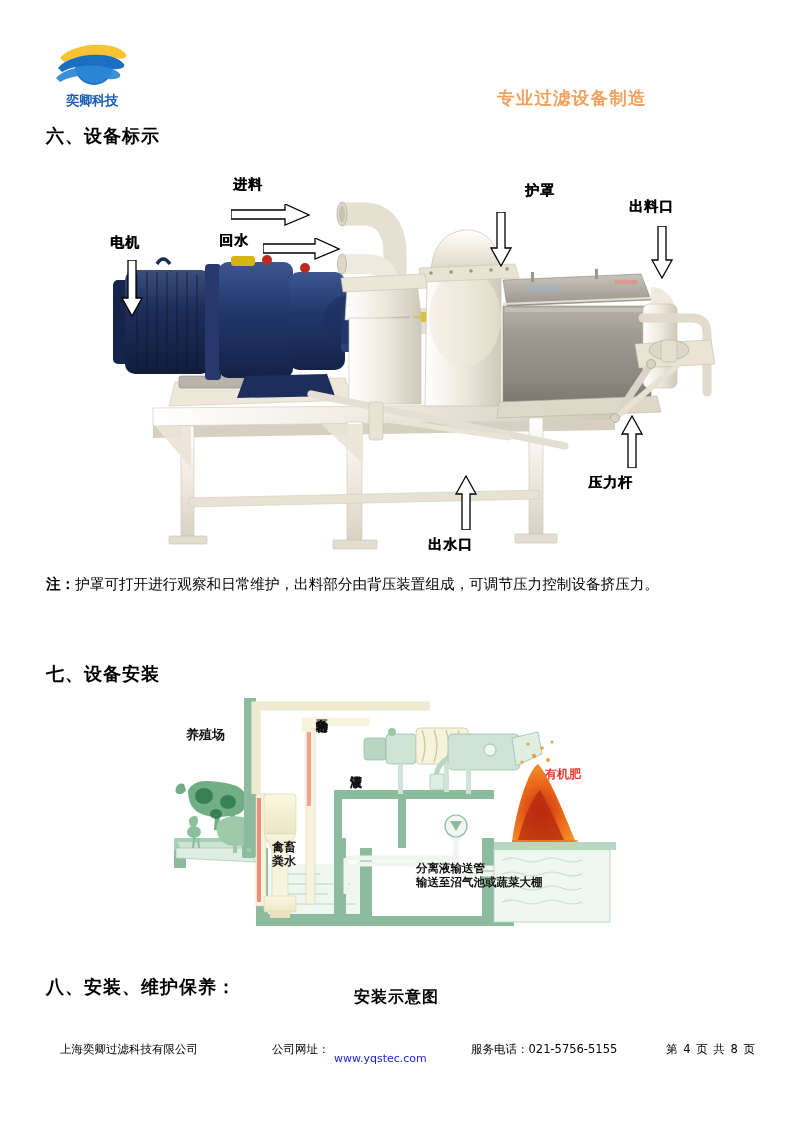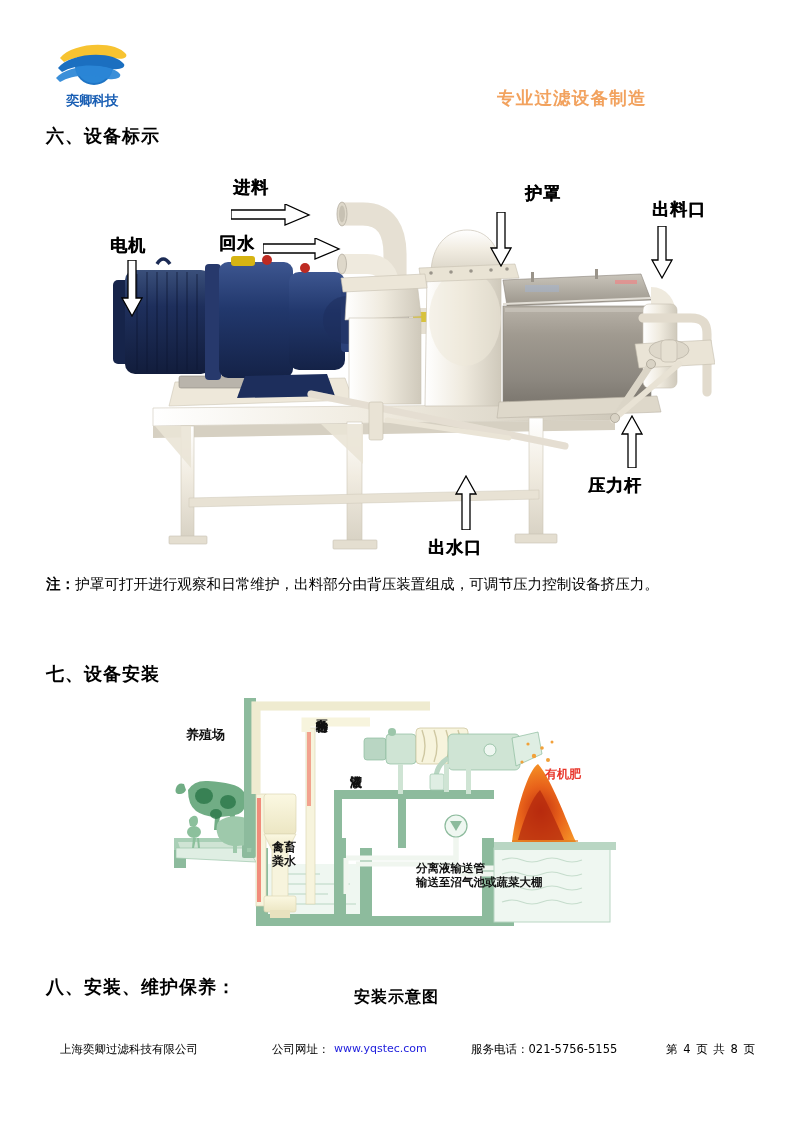--- a/index.html
+++ b/index.html
@@ -102,21 +102,21 @@
     width: 620px; height: 400px;
   }
   .machine {
     position: absolute;
     left: 0; top: 0;
     width: 620px; height: 400px;
   }
   .lbl {
     position: absolute;
     font-family: Liberation Sans, sans-serif;
-    font-size: 17px;
+    font-size: 14px;
     font-weight: bold;
     color: #000;
     letter-spacing: 1px;
     white-space: nowrap;
     text-shadow: 0.4px 0 0 #000;
   }
 
   
   .install-block {
     position: absolute;
@@ -147,21 +147,21 @@
     left: 0; top: 1036px;
     width: 793px; height: 30px;
     font-family: "DejaVu Sans", sans-serif;
     font-size: 11.5px;
     color: #000;
     margin-left: 16px;
   }
   .f-item { position: absolute; white-space: nowrap; }
   .f-company { left: 44px; top: 6px; }
   .f-weblabel { left: 256px; top: 6px; }
-  .f-weburl   { left: 318px; top: 6px; color: #2020dd; font-size: 11px; }
+  .f-weburl   { left: 318px; top: 16px; color: #2020dd; font-size: 11px; }
   .f-tel      { left: 455px; top: 6px; }
   .f-page     { left: 650px; top: 6px; letter-spacing: 1px; }
 </style>
 </head>
 <body>
 
 <div class="page">
 
   <div class="header">
     <div class="logo">
@@ -350,21 +350,21 @@
     <div class="lbl" style="left:124px; top:64px;">回水</div>
     <svg style="position:absolute; left:168px; top:70px;" width="78" height="22">
       <polygon points="0,6 52,6 52,0 76,11 52,21 52,15 0,15" fill="#ffffff" stroke="#000" stroke-width="1.3"></polygon>
     </svg>
 
     <div class="lbl" style="left:382px; top:14px;margin-left:48px;">护罩</div>
     <svg style="position:absolute; left:395px; top:44px;" width="22" height="56">
       <polygon points="7,0 15,0 15,36 21,36 11,54 1,36 7,36" fill="#ffffff" stroke="#000" stroke-width="1.3"></polygon>
     </svg>
 
-    <div class="lbl" style="left:534px; top:30px;margin-left:23px;">出料口</div>
+    <div class="lbl" style="left:534px; top:30px;">出料口</div>
     <svg style="position:absolute; left:556px; top:58px;" width="22" height="54">
       <polygon points="7,0 15,0 15,34 21,34 11,52 1,34 7,34" fill="#ffffff" stroke="#000" stroke-width="1.3"></polygon>
     </svg>
 
     <div class="lbl" style="left:333px; top:368px;">出水口</div>
     <svg style="position:absolute; left:360px; top:306px;" width="22" height="56">
       <polygon points="7,56 15,56 15,20 21,20 11,2 1,20 7,20" fill="#ffffff" stroke="#000" stroke-width="1.3"></polygon>
     </svg>
 
     <div class="lbl" style="left:493px; top:306px;">压力杆</div>

